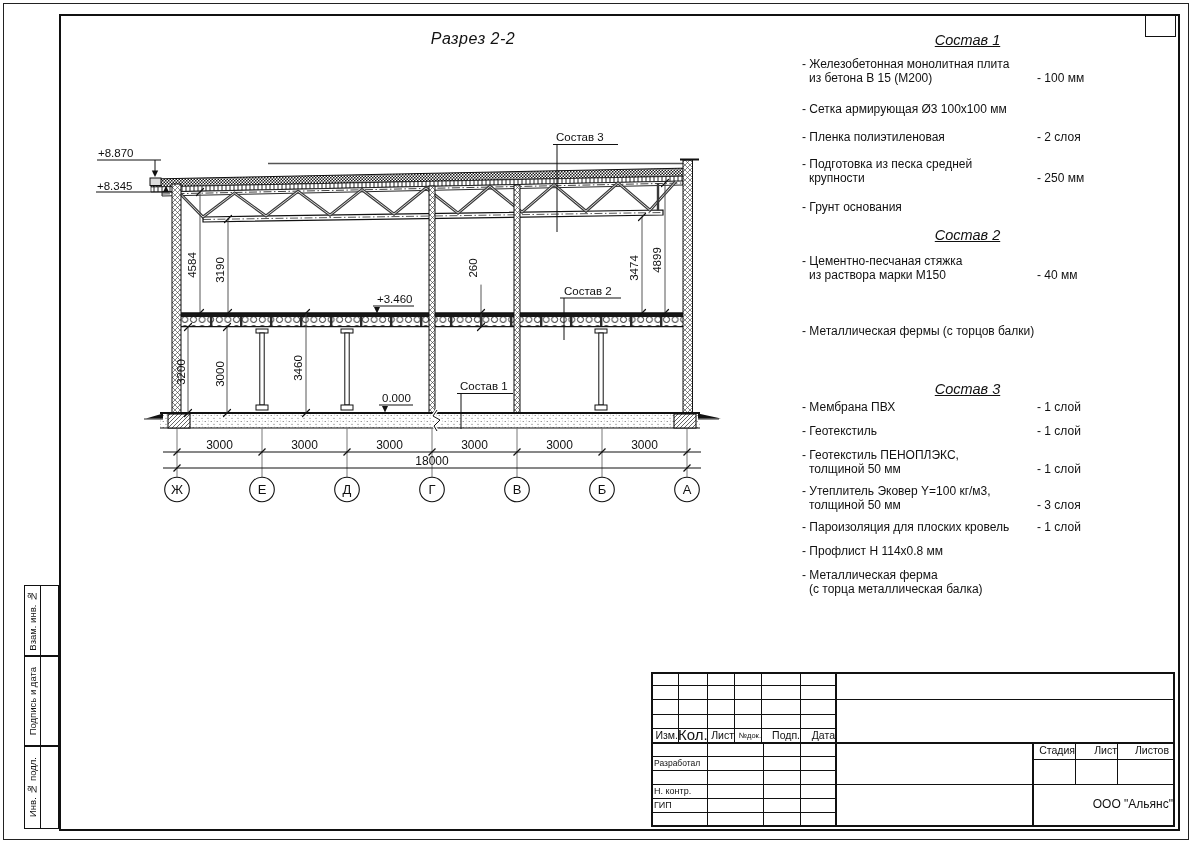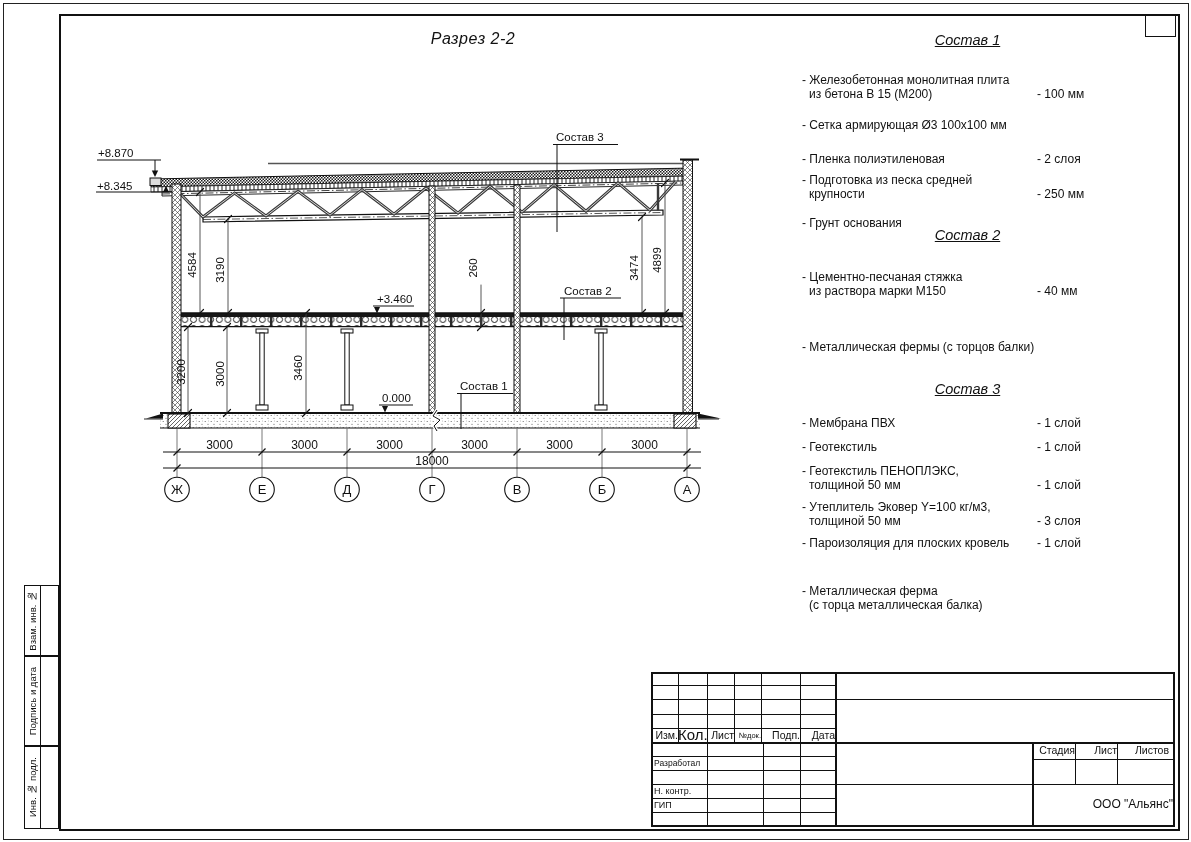--- a/index.html
+++ b/index.html
@@ -11,21 +11,21 @@
   #corner-box{left:1145px;top:15px;width:29px;height:20px;border:1.5px solid #111;background:#fff;}
   #drawing-title{left:408px;top:30px;width:130px;text-align:center;font-size:16px;
                  font-style:italic;letter-spacing:.5px;}
   
   #comp-panel{left:795px;top:0;width:345px;height:650px;}
   .comp-h{position:absolute;left:0;width:100%;text-align:center;font-size:14.5px;
           font-style:italic;}
   .comp-h span{text-decoration:underline;}
   .li{position:absolute;left:7px;width:332px;display:flex;align-items:flex-end;
       font-size:12px;line-height:13.5px;}
-  .li-name{flex:1 1 auto;margin-top:16px;}
+  .li-name{flex:1 1 auto;}
   .li-name .ind{padding-left:7px;}
   .li-val{width:97px;flex:0 0 auto;}
   
   #title-block{left:651px;top:672px;width:524px;height:155px;}
   .tl{position:absolute;background:#111;}
   .tb-lbl{position:absolute;text-align:right;overflow:hidden;white-space:nowrap;}
   
   .strip-box{position:absolute;left:24px;width:33px;border:1px solid #111;display:flex;}
   .strip-label{width:15px;border-right:1px solid #111;display:flex;align-items:center;justify-content:center;}
   .strip-label span{writing-mode:vertical-rl;transform:rotate(180deg);font-size:9.5px;white-space:nowrap;}
@@ -285,21 +285,21 @@
           <div class="ind">из бетона В 15 (М200)</div>
         </div>
       <div class="li-val">- 100 мм</div>
     </div>
     <div class="li" style="top:103px">
       <div class="li-name">
           <div>- Сетка армирующая Ø3 100х100 мм</div>
         </div>
         <div class="li-val"></div>
     </div>
-    <div class="li" style="top:137px">
+    <div class="li" style="top:131px">
       <div class="li-name">
           <div>- Пленка полиэтиленовая</div>
         </div>
       <div class="li-val">-  2 слоя</div>
     </div>
     <div class="li" style="top:158px">
       <div class="li-name">
           <div>- Подготовка из песка средней</div>
           <div class="ind">крупности</div>
         </div>
@@ -352,20 +352,26 @@
           <div>- Утеплитель Эковер Y=100 кг/м3,</div>
           <div class="ind">толщиной 50 мм</div>
         </div>
       <div class="li-val">- 3 слоя</div>
     </div>
     <div class="li" style="top:521px">
       <div class="li-name">
           <div>- Пароизоляция для плоских кровель</div>
         </div>
       <div class="li-val">- 1 слой</div>
+    </div>
+    <div class="li" style="top:545px">
+      <div class="li-name">
+          <div>- Профлист Н 114х0.8 мм</div>
+        </div>
+        <div class="li-val"></div>
     </div>
     <div class="li" style="top:569px">
       <div class="li-name">
           <div>- Металлическая ферма</div>
           <div class="ind">(с торца металлическая балка)</div>
         </div>
       <div class="li-val"></div>
     </div>
   </div>
 

